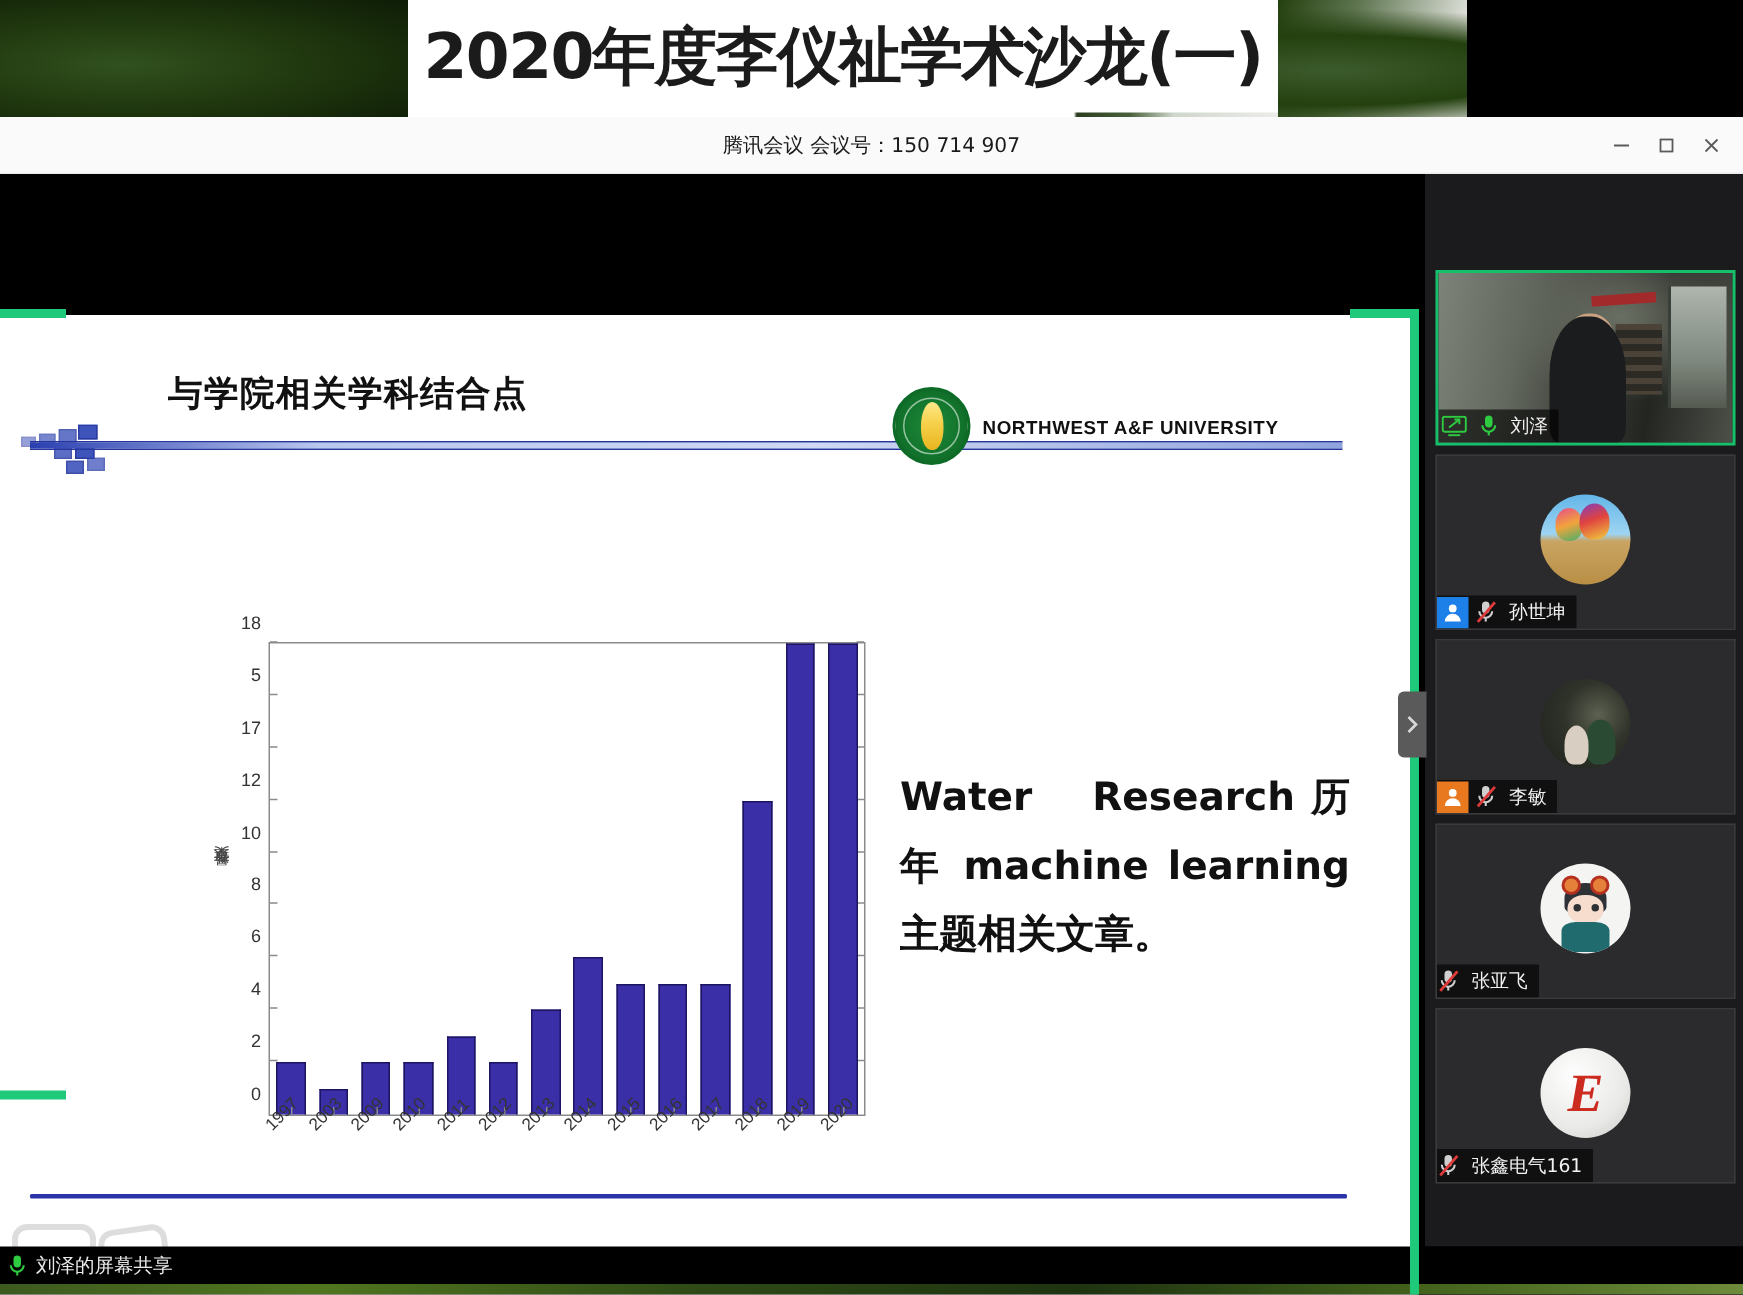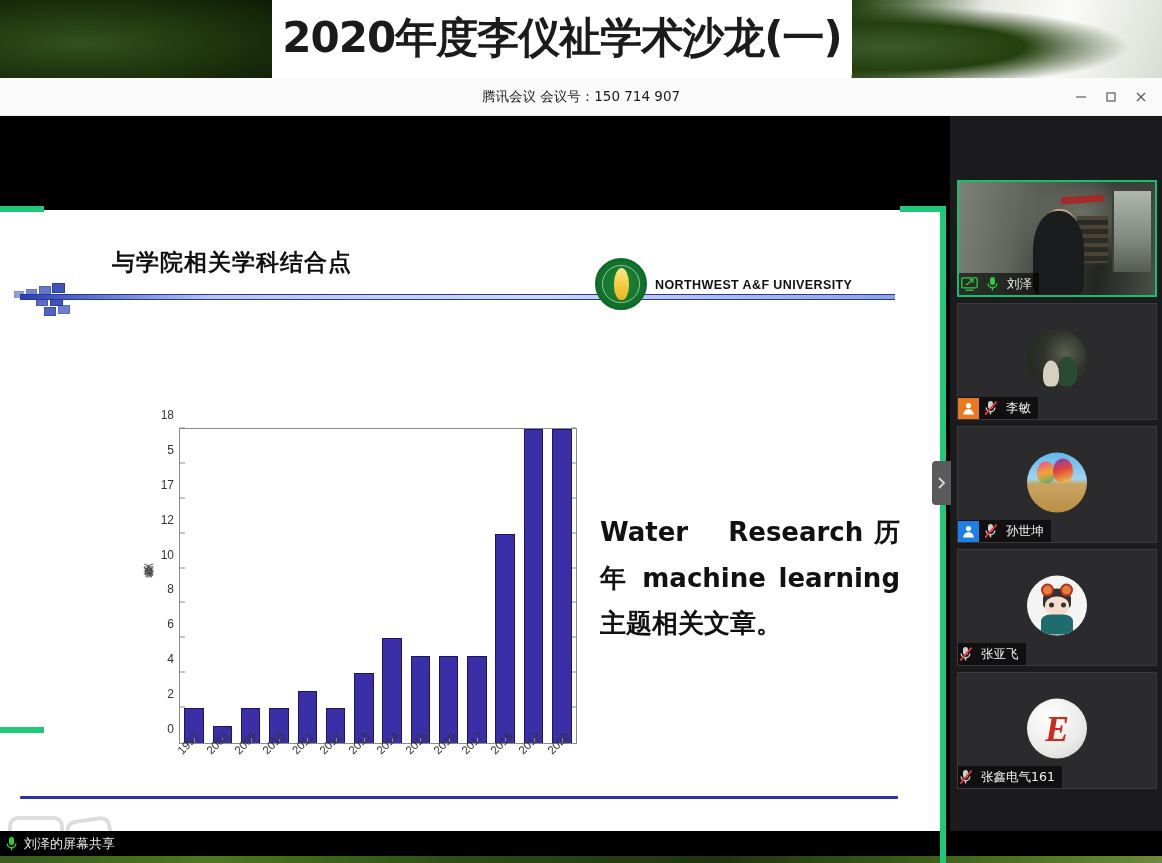--- a/index.html
+++ b/index.html
@@ -5,21 +5,21 @@
   * { box-sizing: border-box; margin: 0; padding: 0; }
   html, body {
     width: 1162px; height: 863px;
     font-family: "Liberation Sans", "DejaVu Sans", sans-serif;
     background: #000; overflow: hidden;
   }
   #app { position: relative; width: 1162px; height: 863px; background: #000; }
 
   
   .banner {
-    position: absolute; left: 0; top: 0; width: 1162px; height: 78px;
+    position: absolute; left: 0; top: 0; width: 978px; height: 78px;
     background:
       linear-gradient(90deg,
         #1d2d11 0%, #26401a 8%, #1a2e10 17%, #0f1e08 23%,
         #0b1906 23.2%, #0b1906 23.3%,
         #ffffff 23.4%, #ffffff 73.2%,
         #2a3d1e 73.4%, #48603a 77%, #cfd6cc 80%, #e8e9e5 86%,
         #f2f2ef 92%, #dfe1dc 97%, #c9cdc4 100%);
     overflow: hidden;
   }
   .banner-leaf-l {
@@ -591,58 +591,58 @@
                 <rect x="4" y="1" width="5" height="8" rx="2.5" fill="#2ecc40"></rect>
                 <path d="M2.2 7.5a4.3 4.3 0 0 0 8.6 0" fill="none" stroke="#2ecc40" stroke-width="1.4"></path>
                 <line x1="6.5" y1="11.6" x2="6.5" y2="14.4" stroke="#2ecc40" stroke-width="1.4"></line>
               </svg>
             </span>
             <span class="tile-name">刘泽</span>
           </div>
         </div>
         <div class="tile">
           <div class="tile-avatar-bg"></div>
+          <div class="avatar a-balloon"></div>
+          <div class="tile-footer">
+            <span class="badge blue">
+              <svg width="13" height="13" viewBox="0 0 13 13">
+                <circle cx="6.5" cy="3.6" r="2.6" fill="#fff"></circle>
+                <path d="M1.2 12.4a5.3 5.3 0 0 1 10.6 0z" fill="#fff"></path>
+              </svg>
+            </span>
+            <span class="mic">
+              <svg width="15" height="16" viewBox="0 0 15 16">
+                <rect x="4" y="1" width="5" height="8" rx="2.5" fill="#cfcfcf"></rect>
+                <path d="M2.2 7.5a4.3 4.3 0 0 0 8.6 0" fill="none" stroke="#cfcfcf" stroke-width="1.4"></path>
+                <line x1="6.5" y1="11.6" x2="6.5" y2="14.4" stroke="#cfcfcf" stroke-width="1.4"></line>
+                <line x1="1.2" y1="14.6" x2="12.6" y2="1.6" stroke="#e03b3b" stroke-width="1.9"></line>
+              </svg>
+            </span>
+            <span class="tile-name">孙世坤</span>
+          </div>
+        </div>
+        <div class="tile">
+          <div class="tile-avatar-bg"></div>
           <div class="avatar a-couple"></div>
           <div class="tile-footer">
             <span class="badge orange">
               <svg width="13" height="13" viewBox="0 0 13 13">
                 <circle cx="6.5" cy="3.6" r="2.6" fill="#fff"></circle>
                 <path d="M1.2 12.4a5.3 5.3 0 0 1 10.6 0z" fill="#fff"></path>
               </svg>
             </span>
             <span class="mic">
               <svg width="15" height="16" viewBox="0 0 15 16">
                 <rect x="4" y="1" width="5" height="8" rx="2.5" fill="#cfcfcf"></rect>
                 <path d="M2.2 7.5a4.3 4.3 0 0 0 8.6 0" fill="none" stroke="#cfcfcf" stroke-width="1.4"></path>
                 <line x1="6.5" y1="11.6" x2="6.5" y2="14.4" stroke="#cfcfcf" stroke-width="1.4"></line>
                 <line x1="1.2" y1="14.6" x2="12.6" y2="1.6" stroke="#e03b3b" stroke-width="1.9"></line>
               </svg>
             </span>
             <span class="tile-name">李敏</span>
-          </div>
-        </div>
-        <div class="tile">
-          <div class="tile-avatar-bg"></div>
-          <div class="avatar a-balloon"></div>
-          <div class="tile-footer">
-            <span class="badge blue">
-              <svg width="13" height="13" viewBox="0 0 13 13">
-                <circle cx="6.5" cy="3.6" r="2.6" fill="#fff"></circle>
-                <path d="M1.2 12.4a5.3 5.3 0 0 1 10.6 0z" fill="#fff"></path>
-              </svg>
-            </span>
-            <span class="mic">
-              <svg width="15" height="16" viewBox="0 0 15 16">
-                <rect x="4" y="1" width="5" height="8" rx="2.5" fill="#cfcfcf"></rect>
-                <path d="M2.2 7.5a4.3 4.3 0 0 0 8.6 0" fill="none" stroke="#cfcfcf" stroke-width="1.4"></path>
-                <line x1="6.5" y1="11.6" x2="6.5" y2="14.4" stroke="#cfcfcf" stroke-width="1.4"></line>
-                <line x1="1.2" y1="14.6" x2="12.6" y2="1.6" stroke="#e03b3b" stroke-width="1.9"></line>
-              </svg>
-            </span>
-            <span class="tile-name">孙世坤</span>
           </div>
         </div>
         <div class="tile">
           <div class="tile-avatar-bg"></div>
           <div class="avatar a-cartoon">
             <div class="c-hair"></div>
             <div class="c-face"></div>
             <div class="c-eye l"></div>
             <div class="c-eye r"></div>
             <div class="c-body"></div>

